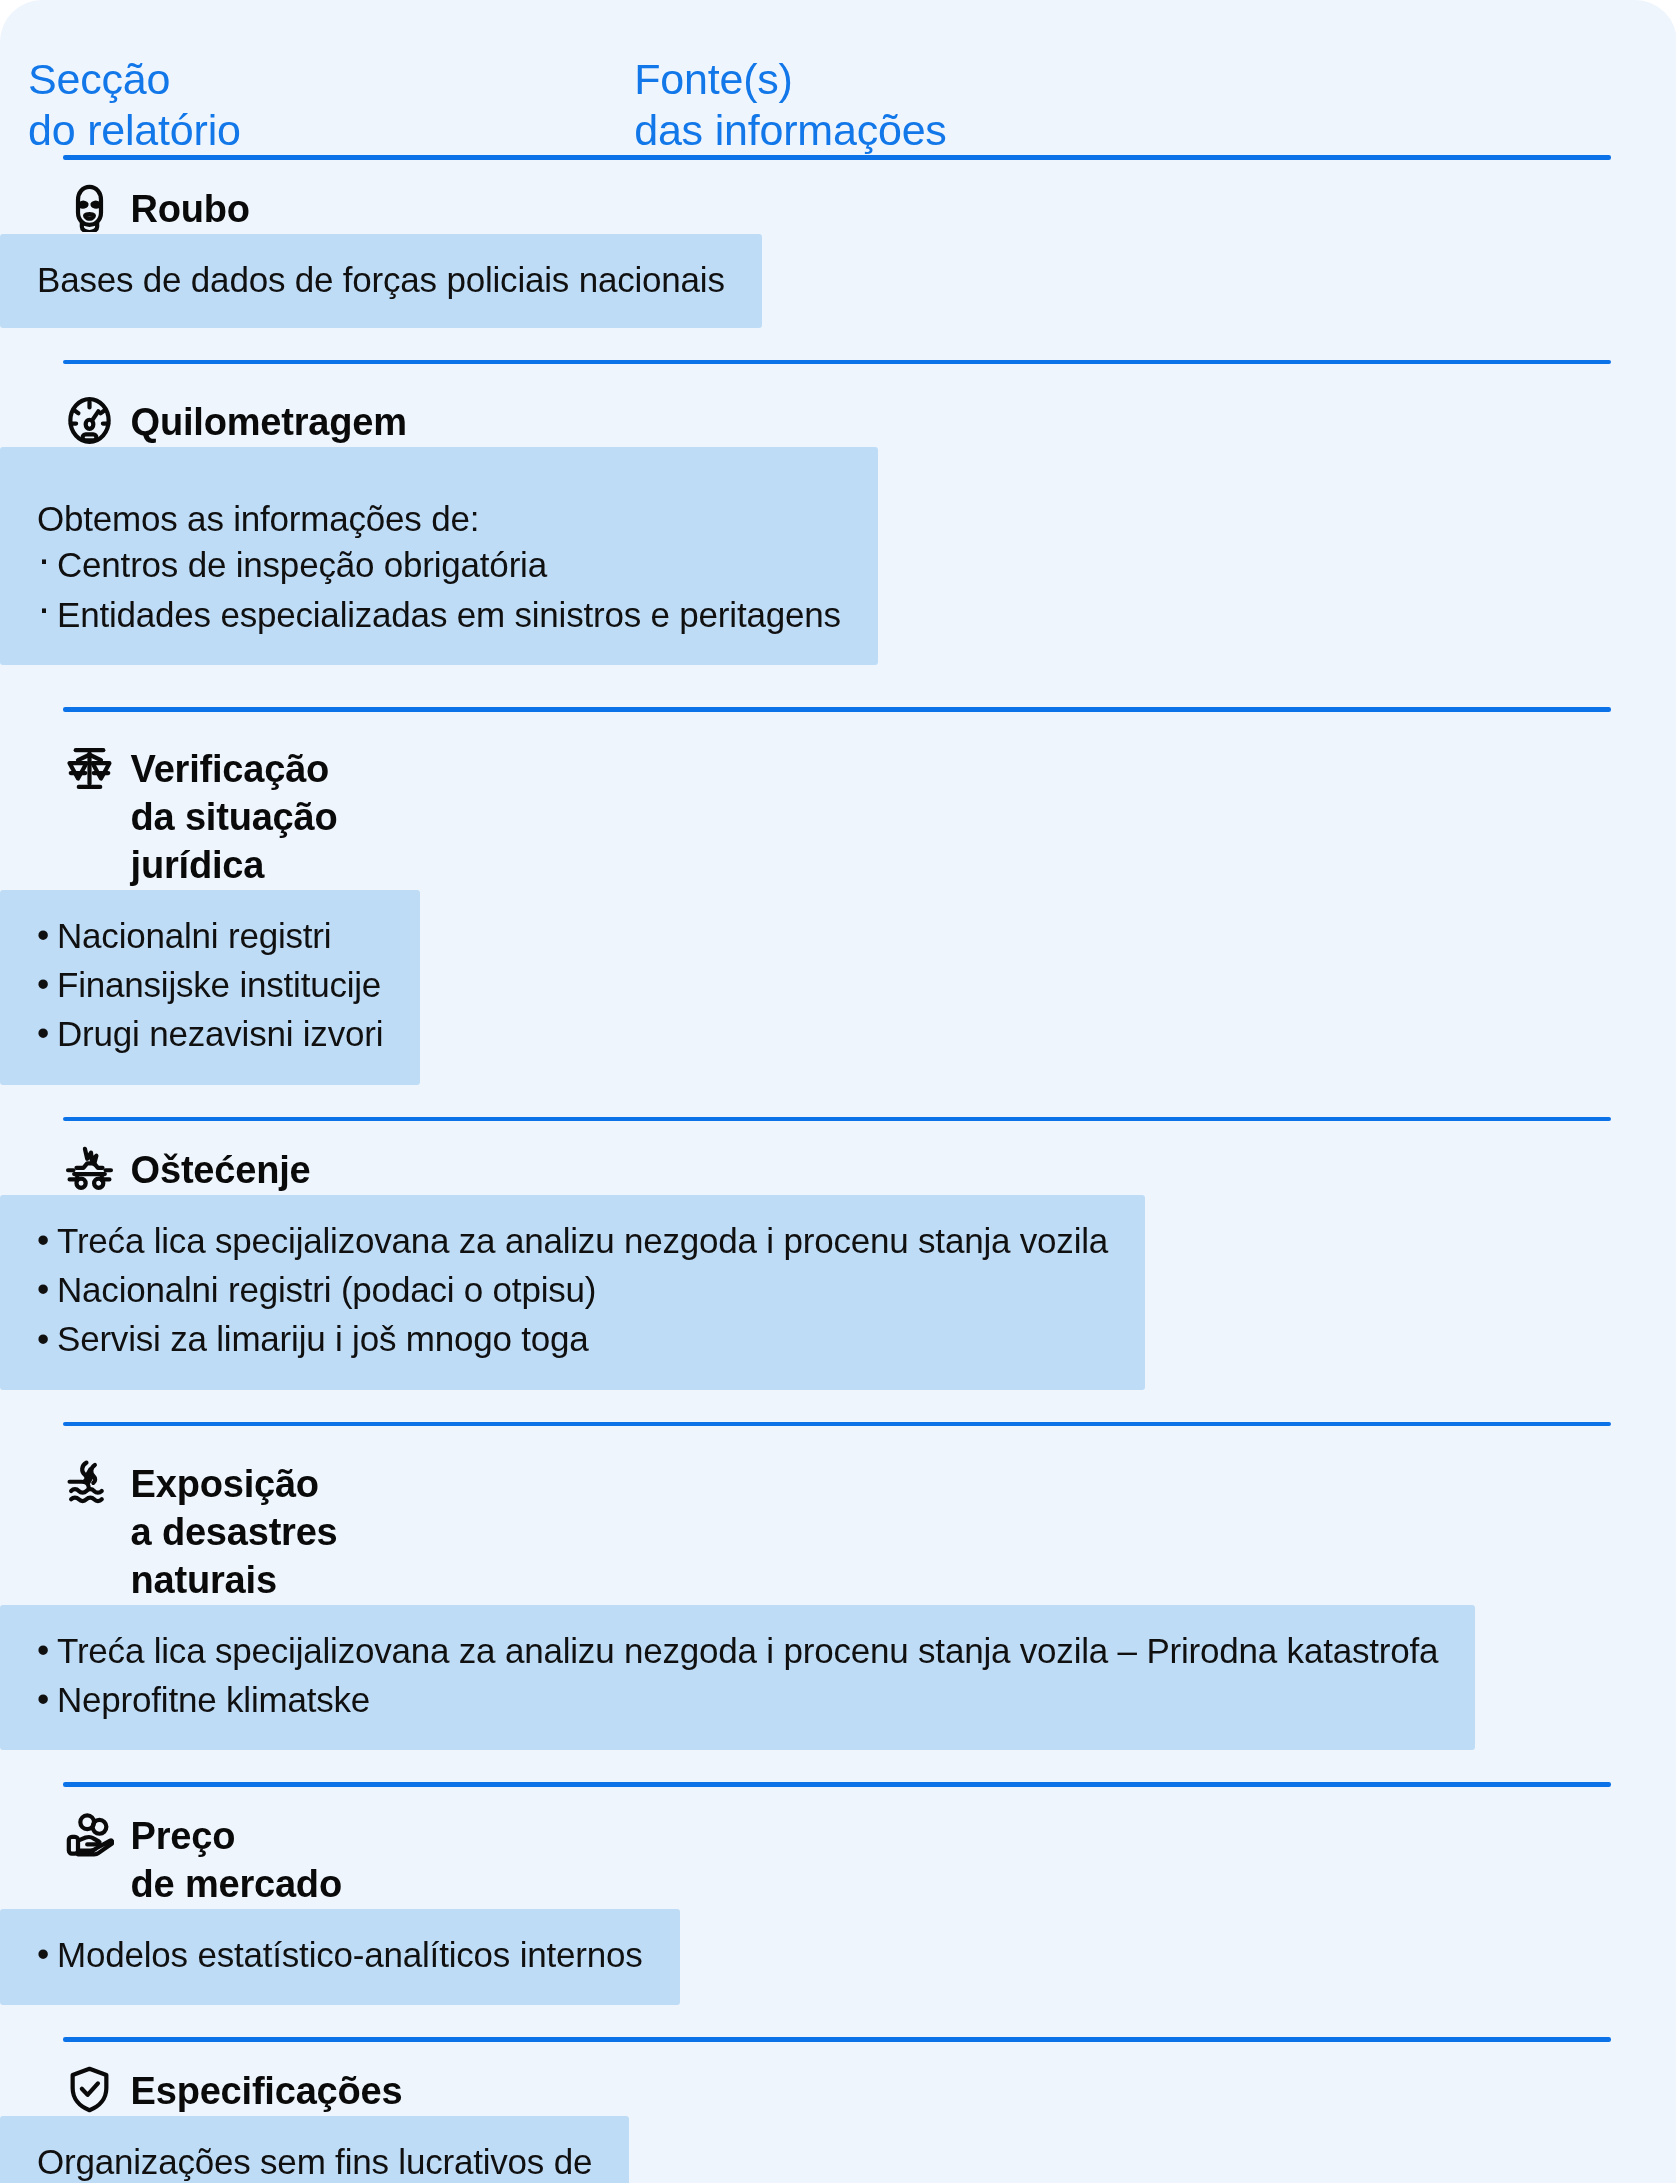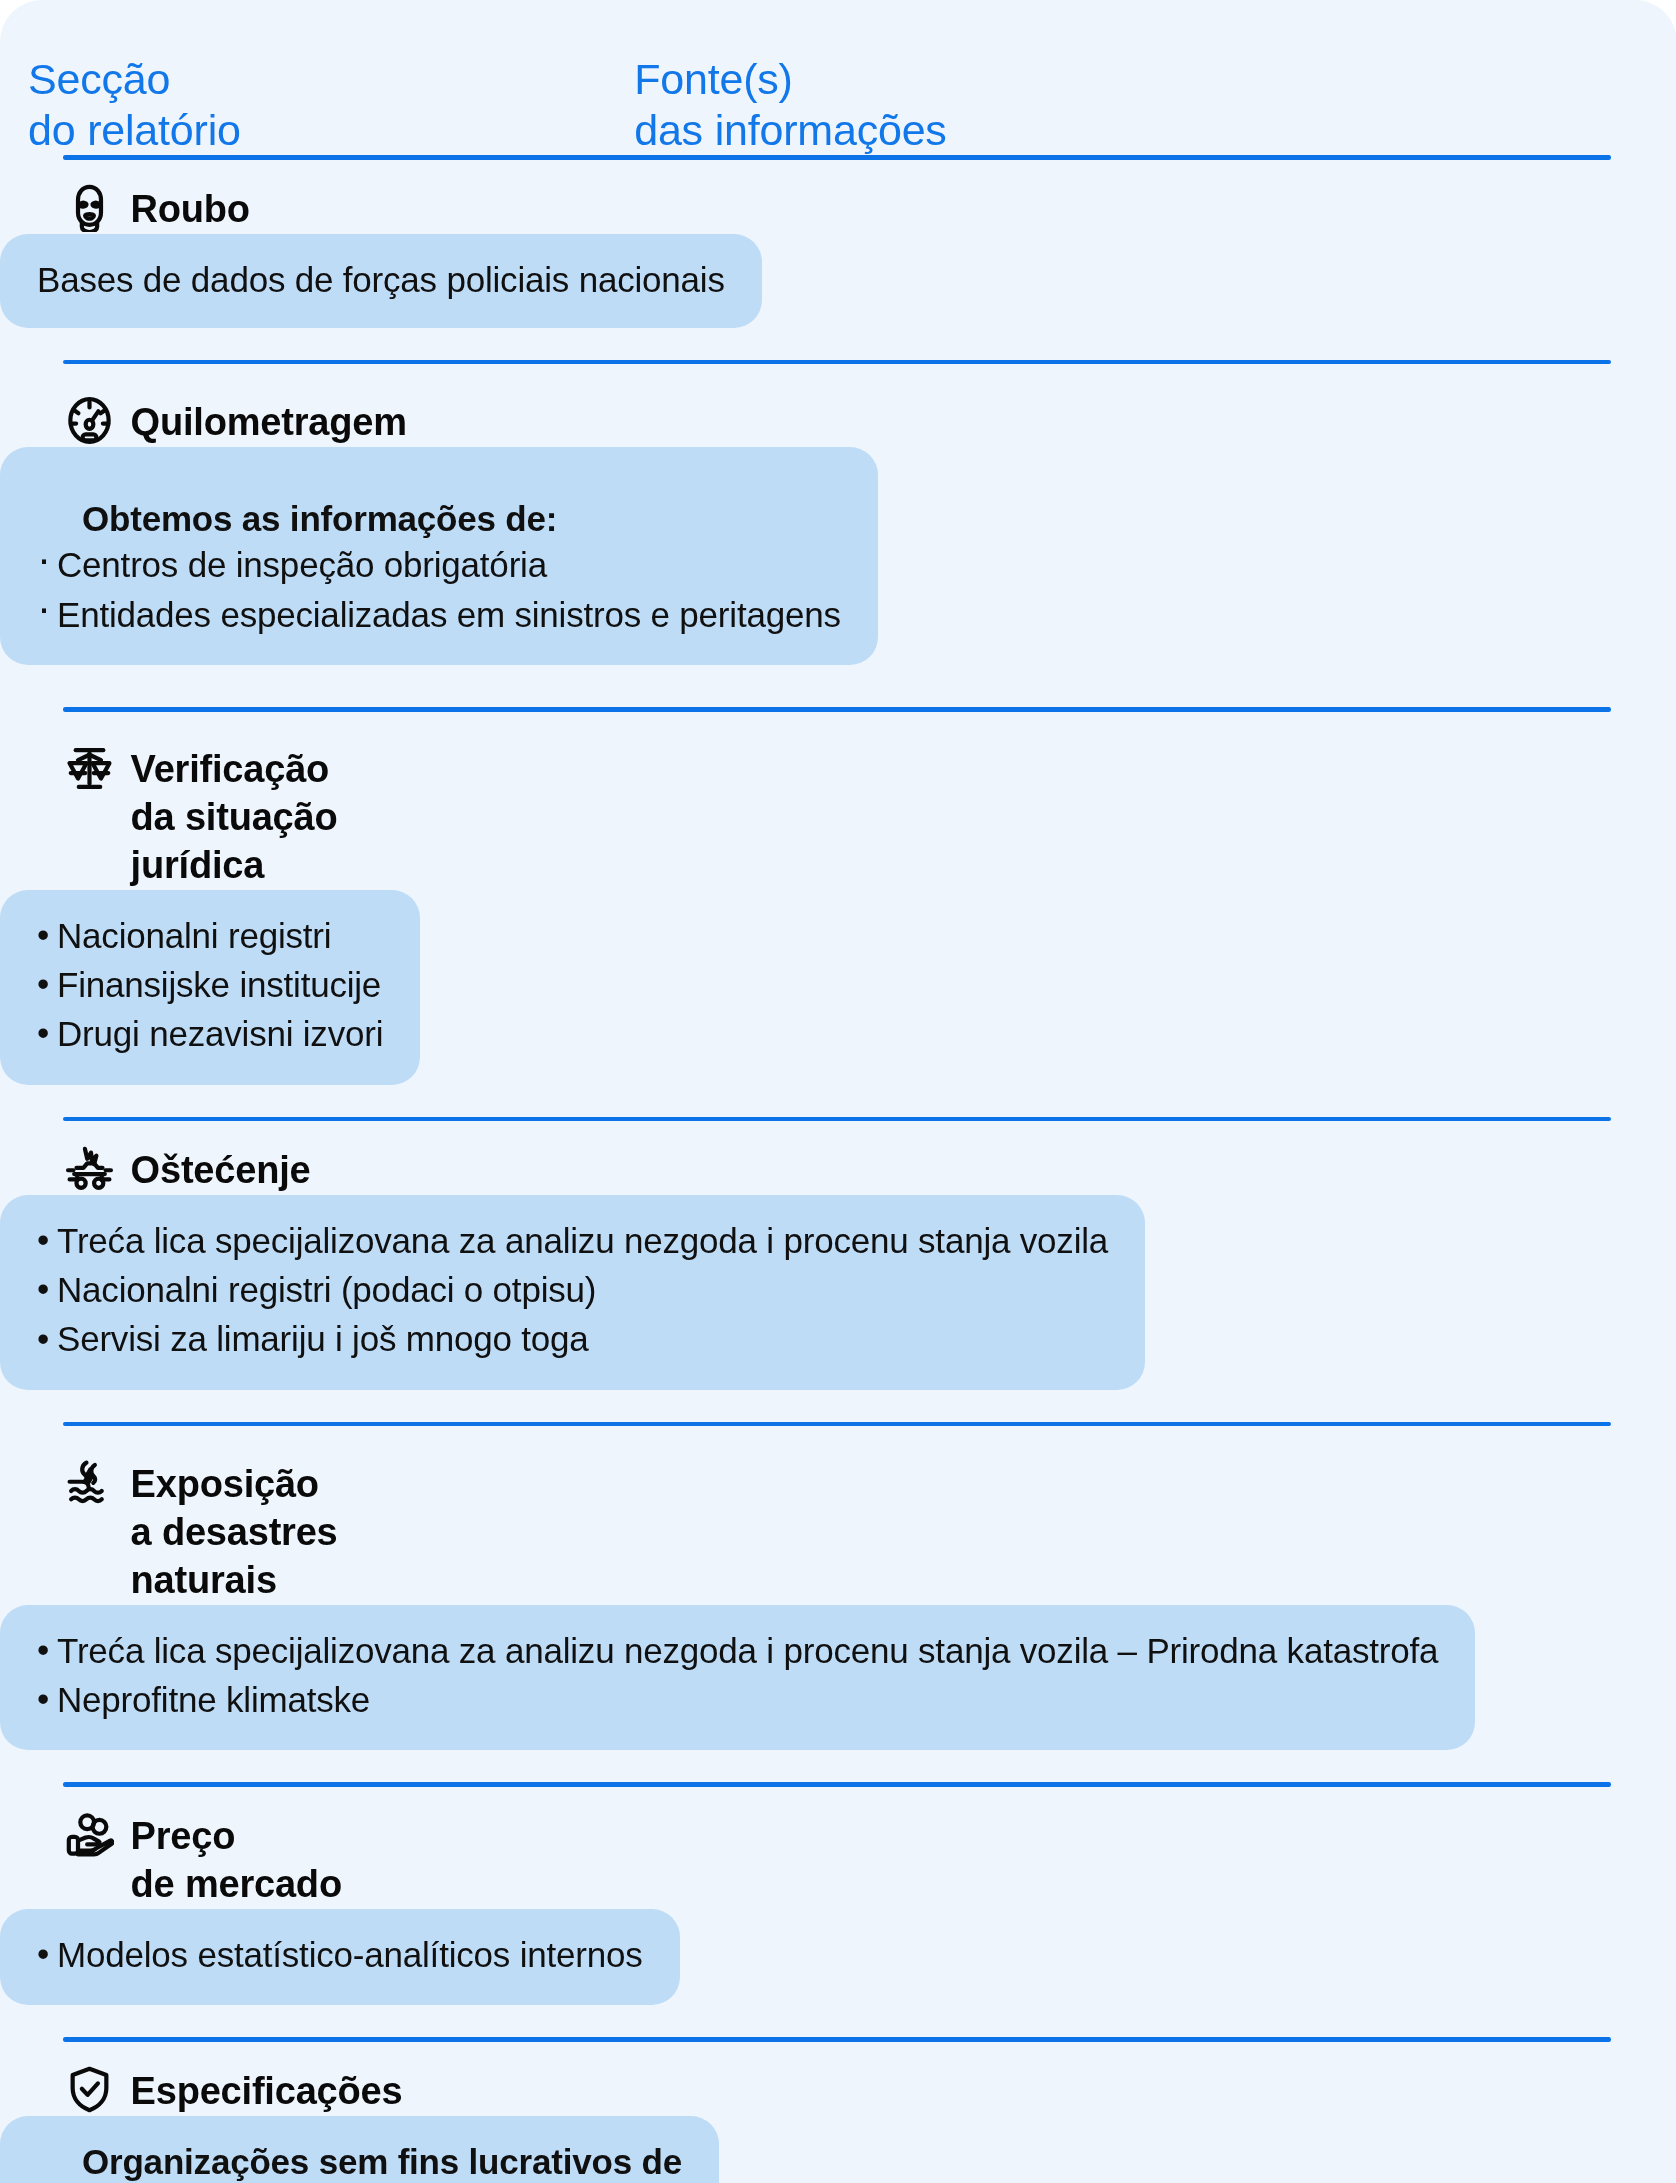--- a/index.html
+++ b/index.html
@@ -77,32 +77,32 @@
     color: #0a0a0a;
     letter-spacing: -0.2px;
     white-space: pre-line;
     padding-top: 2.6px;
   }
 
   .src-col { flex: 1; padding-right: 61px; }
 
   .pill {
     background: #bfdcf7;
-    border-radius: 28px;
+    border-radius: 3px;
     padding: 23px 37px 24.5px 37px;
   }
 
   .p-text {
     font-size: 35px;
     line-height: 1.33;
     color: #101010;
     white-space: pre-line;
     letter-spacing: -0.2px;
   }
-  .p-text.bold { font-weight: 700; margin-left: 45px; }
+  .p-text.bold { font-weight: 400; }
 
   .p-gap { height: 26px; }
 
   ul.p-list { list-style: none; }
   ul.p-list li {
     font-size: 35px;
     line-height: 1.33;
     color: #101010;
     letter-spacing: -0.2px;
     position: relative;

